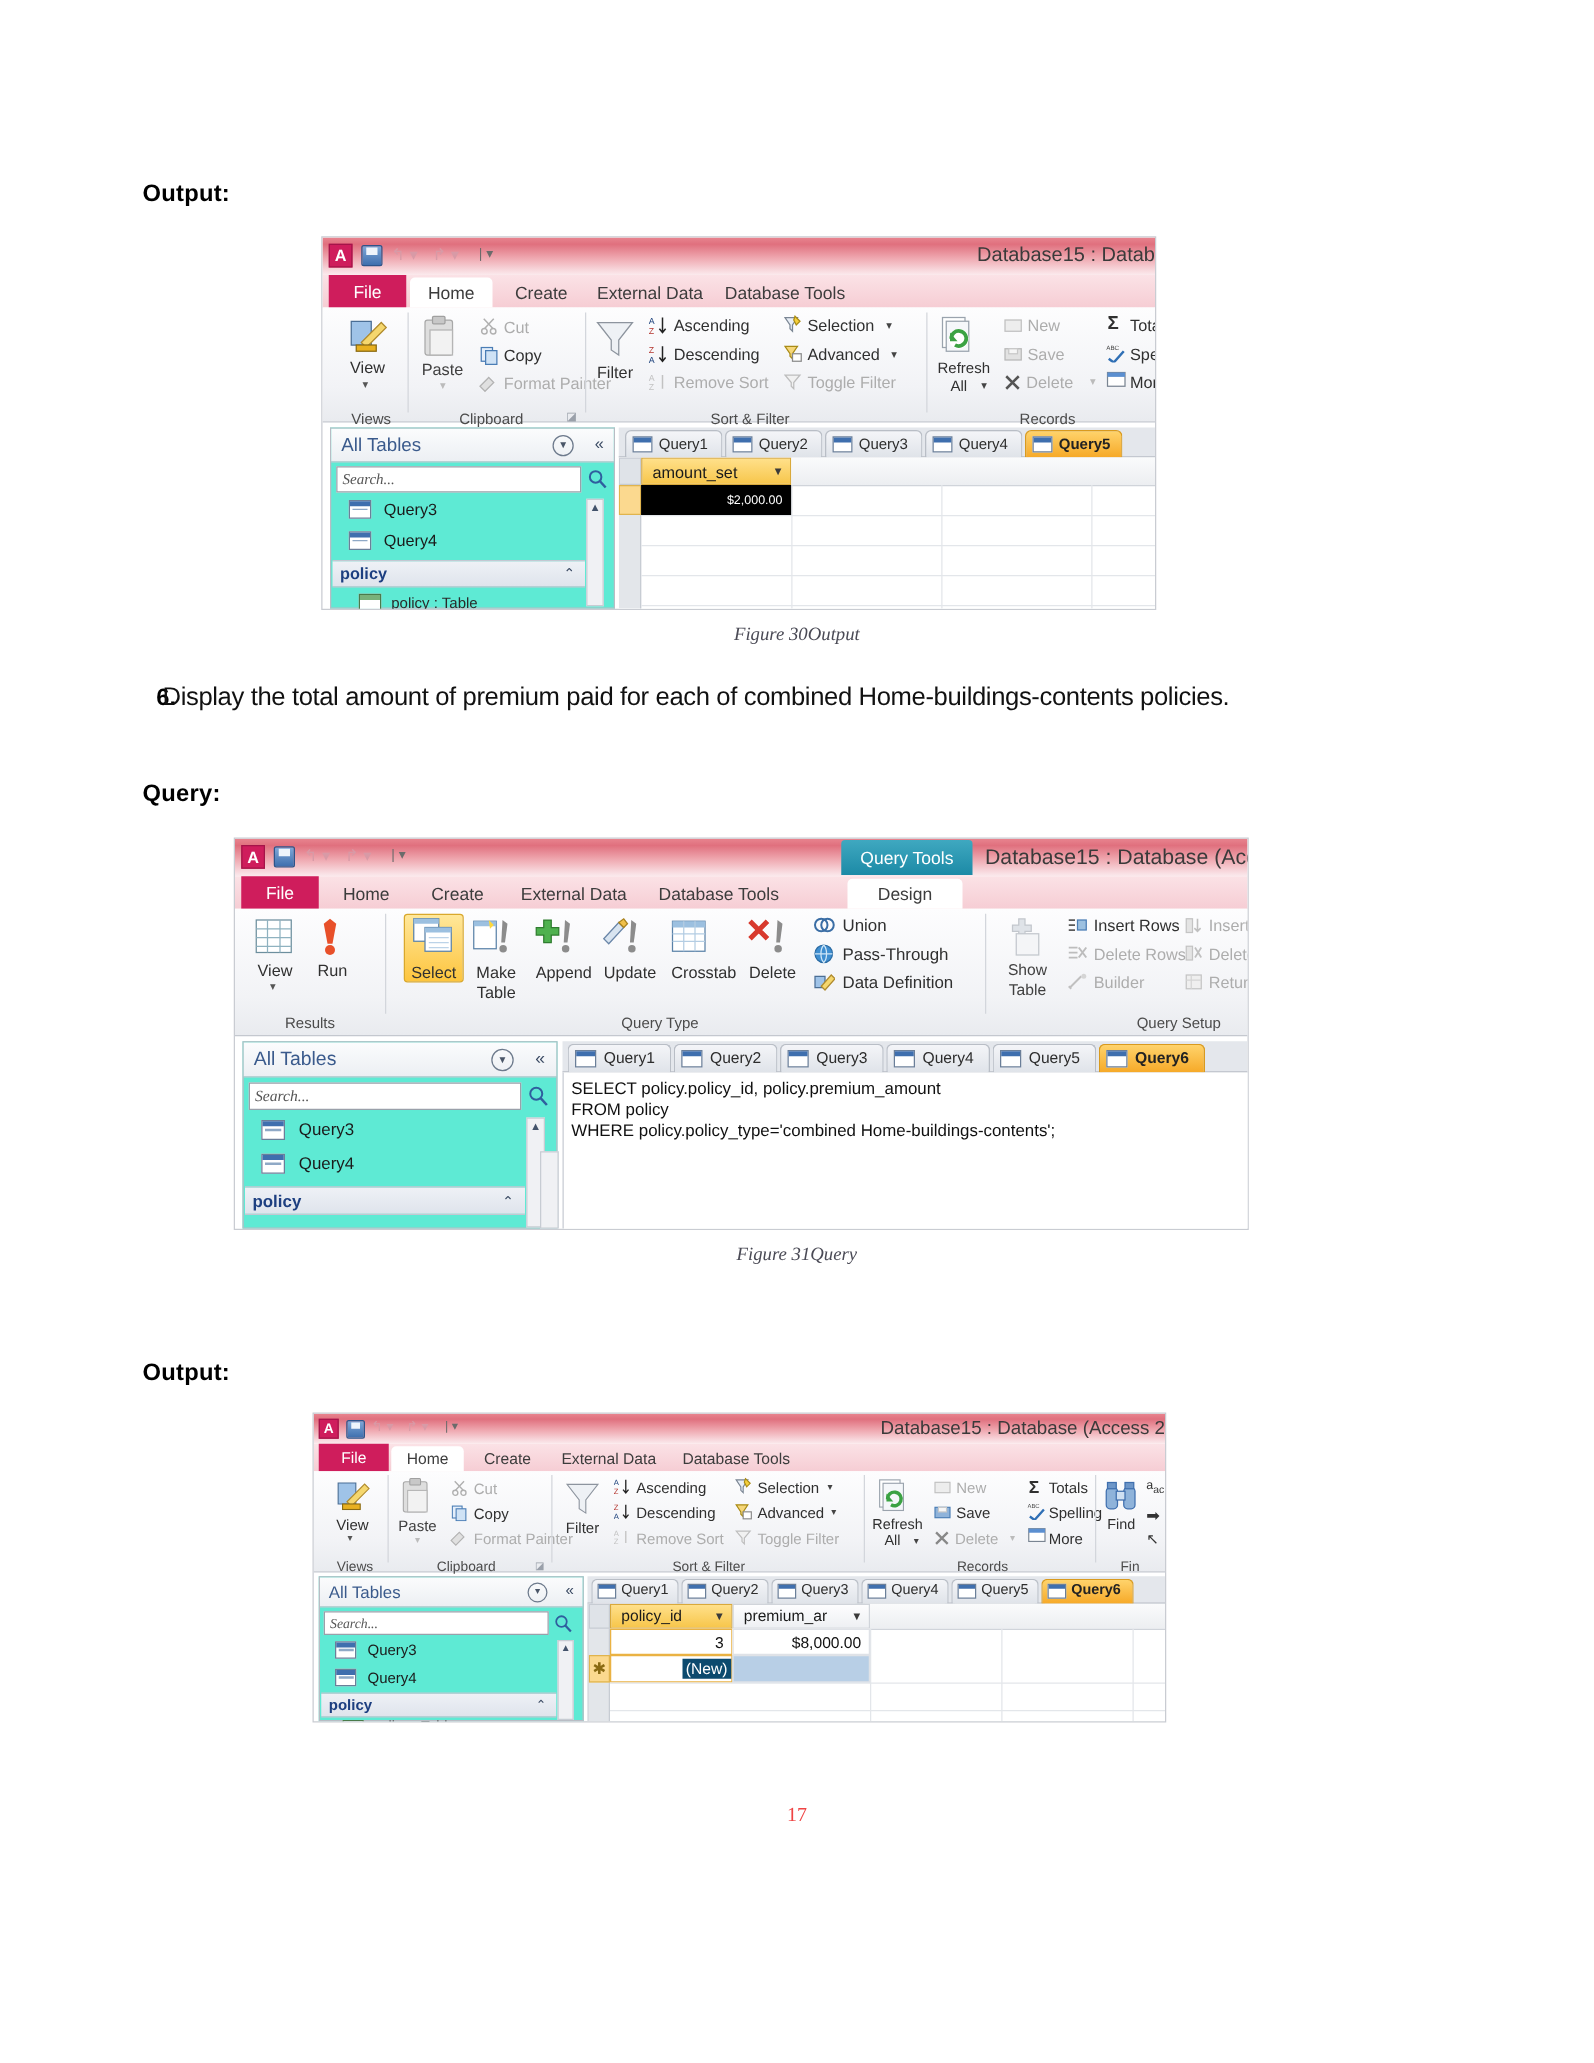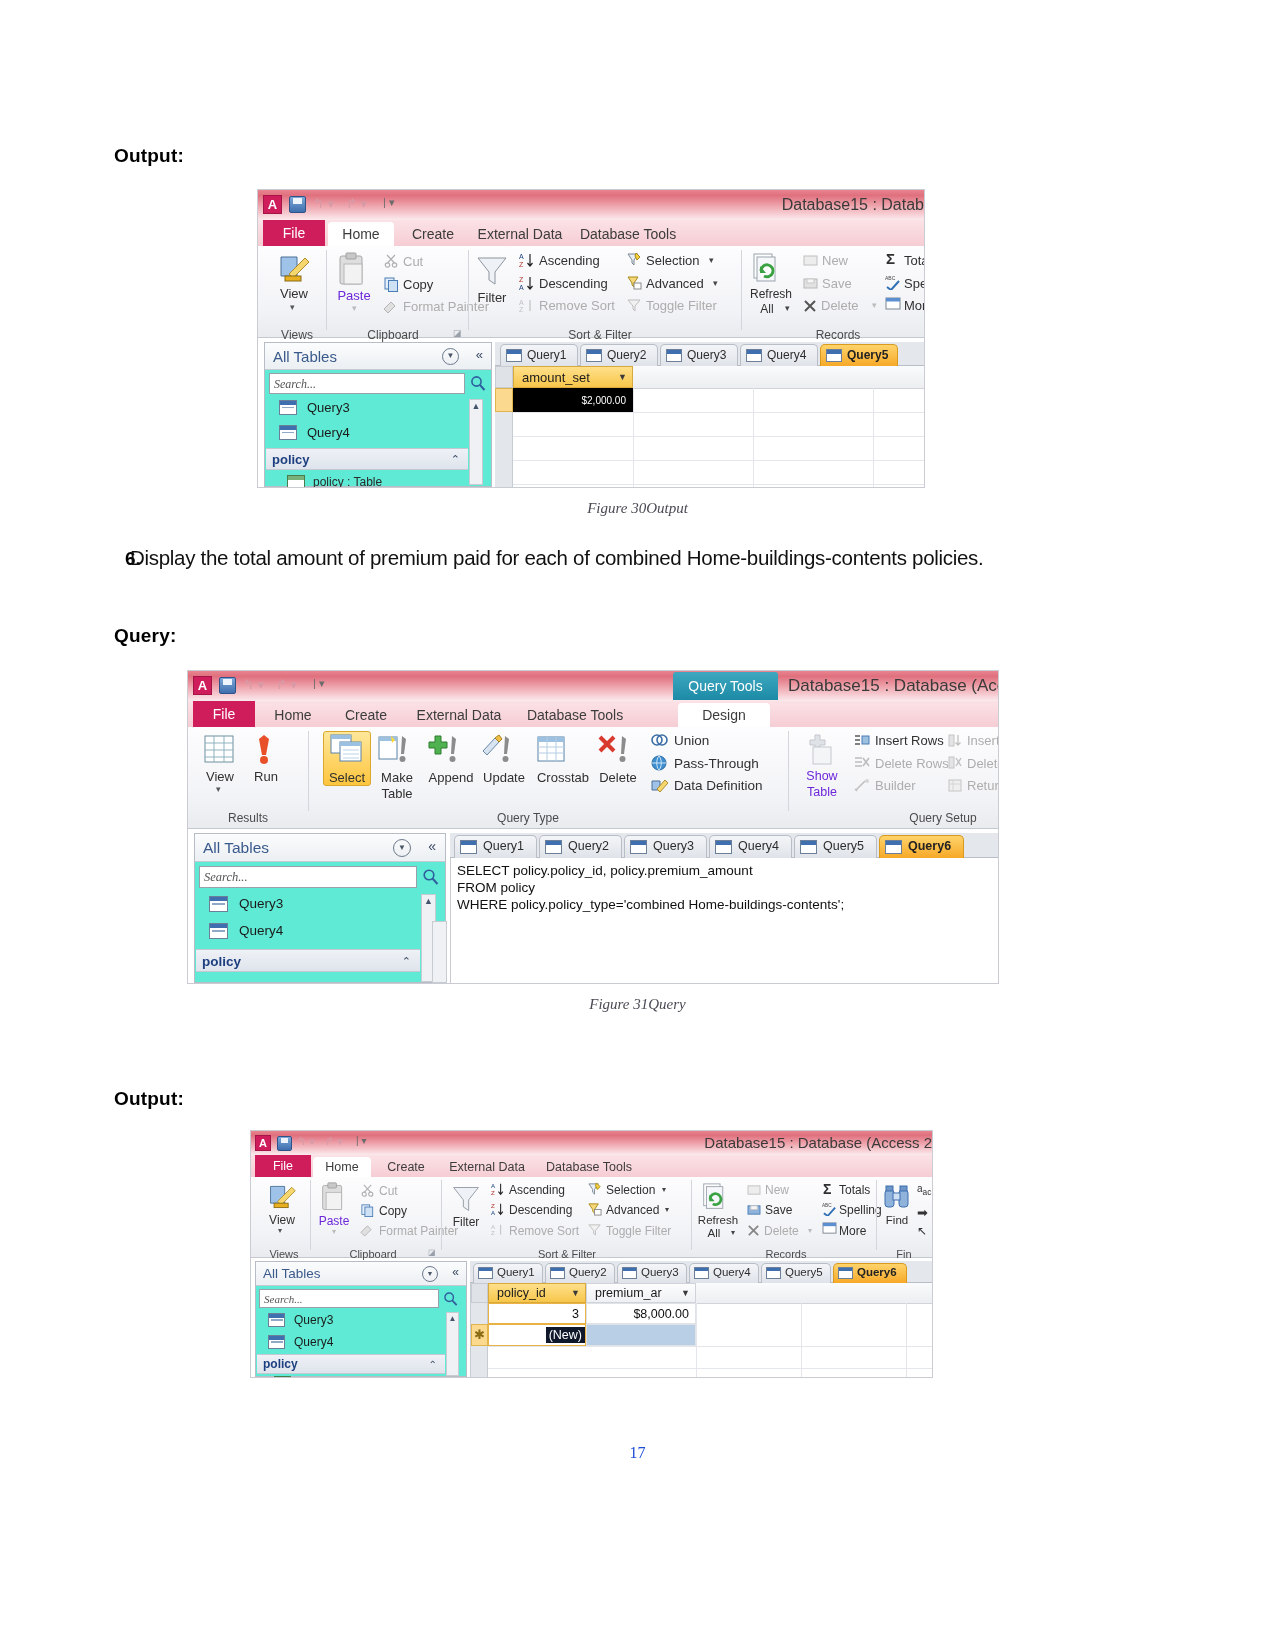--- a/index.html
+++ b/index.html
@@ -21,21 +21,21 @@
     font-family:"Liberation Serif",serif;
   }
   .question{
     position:absolute;left:130px;top:545px;width:900px;
     font-family:"Liberation Sans",sans-serif;font-size:20.5px;color:#111;
     line-height:26px;letter-spacing:-0.3px;
   }
   .q-num{position:absolute;left:125px;top:548px;font-weight:bold;font-size:19px;font-style:normal;}
   .page-num{
     position:absolute;left:0;top:1444px;width:100%;text-align:center;
-    font-size:16px;color:#1d4ed8;font-family:"Liberation Serif",serif;
+    font-size:16px;color:#ef4444;font-family:"Liberation Serif",serif;
   }
 
   
   .access{position:absolute;overflow:hidden;background:#fff;}
   .titlebar{
     position:relative;height:100%;
     background:linear-gradient(to bottom,#e8848f 0%,#e0707e 18%,#efa8b0 55%,#f7d5da 85%,#fbeaed 100%);
   }
   .abtn{
     position:absolute;background:#cf1d5c;color:#fff;font-weight:bold;
@@ -75,21 +75,21 @@
   .grp-sep{position:absolute;width:1px;background:#d3d6dc;}
   .ritem{
     position:absolute;color:#303030;white-space:nowrap;
     font-family:"Liberation Sans",sans-serif;
   }
   .ritem.dim{color:#adadad;}
   .bigbtn{
     position:absolute;text-align:center;color:#303030;
     font-family:"Liberation Sans",sans-serif;white-space:nowrap;
   }
-  .bigbtn.dim{color:#6d28d9;}
+  .bigbtn.dim{color:#404040;}
 
   
   .navpane{position:absolute;background:#5eead4;border:1px solid #b8bcc4;box-sizing:border-box;}
   .nav-head{
     position:absolute;background:linear-gradient(#fbfcfd,#eceff3);
     border-bottom:1px solid #c6cad1;box-sizing:border-box;
   }
   .nav-head-txt{position:absolute;color:#3a5a8c;font-family:"Liberation Sans",sans-serif;}
   .srchbox{
     position:absolute;background:#fff;border:1px solid #9aa0aa;box-sizing:border-box;
@@ -817,21 +817,21 @@
         <span class="nm">premium_ar</span>
         <span class="dd">▼</span>
       </div>
       <div style="position:absolute;left:225px;top:0;width:237px;height:20px;background:linear-gradient(#fafbfc,#eceef1);border-bottom:1px solid #d0d4da;"></div>
 
       <div class="cell" style="left:17px;top:20px;width:98px;height:21px;font-size:12.5px;border-color:#eab243;">3</div>
       <div class="cell" style="left:115px;top:20px;width:110px;height:21px;font-size:12.5px;">$8,000.00</div>
 
       <div style="position:absolute;left:0;top:41px;width:17px;height:22px;background:#fbd98f;border:1px solid #e0b44e;box-sizing:border-box;color:#8a6a12;font-size:13px;text-align:center;line-height:20px;">✱</div>
       <div style="position:absolute;left:17px;top:41px;width:98px;height:22px;background:#fff;border:1px solid #eab243;box-sizing:border-box;display:flex;align-items:center;justify-content:flex-end;">
-        <span style="background:#0f172a;color:#fff;font-size:12.5px;padding:1px 3px;">(New)</span>
+        <span style="background:#0c4a6e;color:#fff;font-size:12.5px;padding:1px 3px;">(New)</span>
       </div>
       <div class="cell blue" style="left:115px;top:41px;width:110px;height:22px;"></div>
 
       <div class="gridline-h" style="left:17px;top:63px;width:445px;"></div>
       <div class="gridline-h" style="left:17px;top:85px;width:445px;"></div>
       <div class="gridline-v" style="left:225px;top:20px;height:74px;"></div>
       <div class="gridline-v" style="left:330px;top:20px;height:74px;"></div>
       <div class="gridline-v" style="left:435px;top:20px;height:74px;"></div>
     </div>
   </div>

